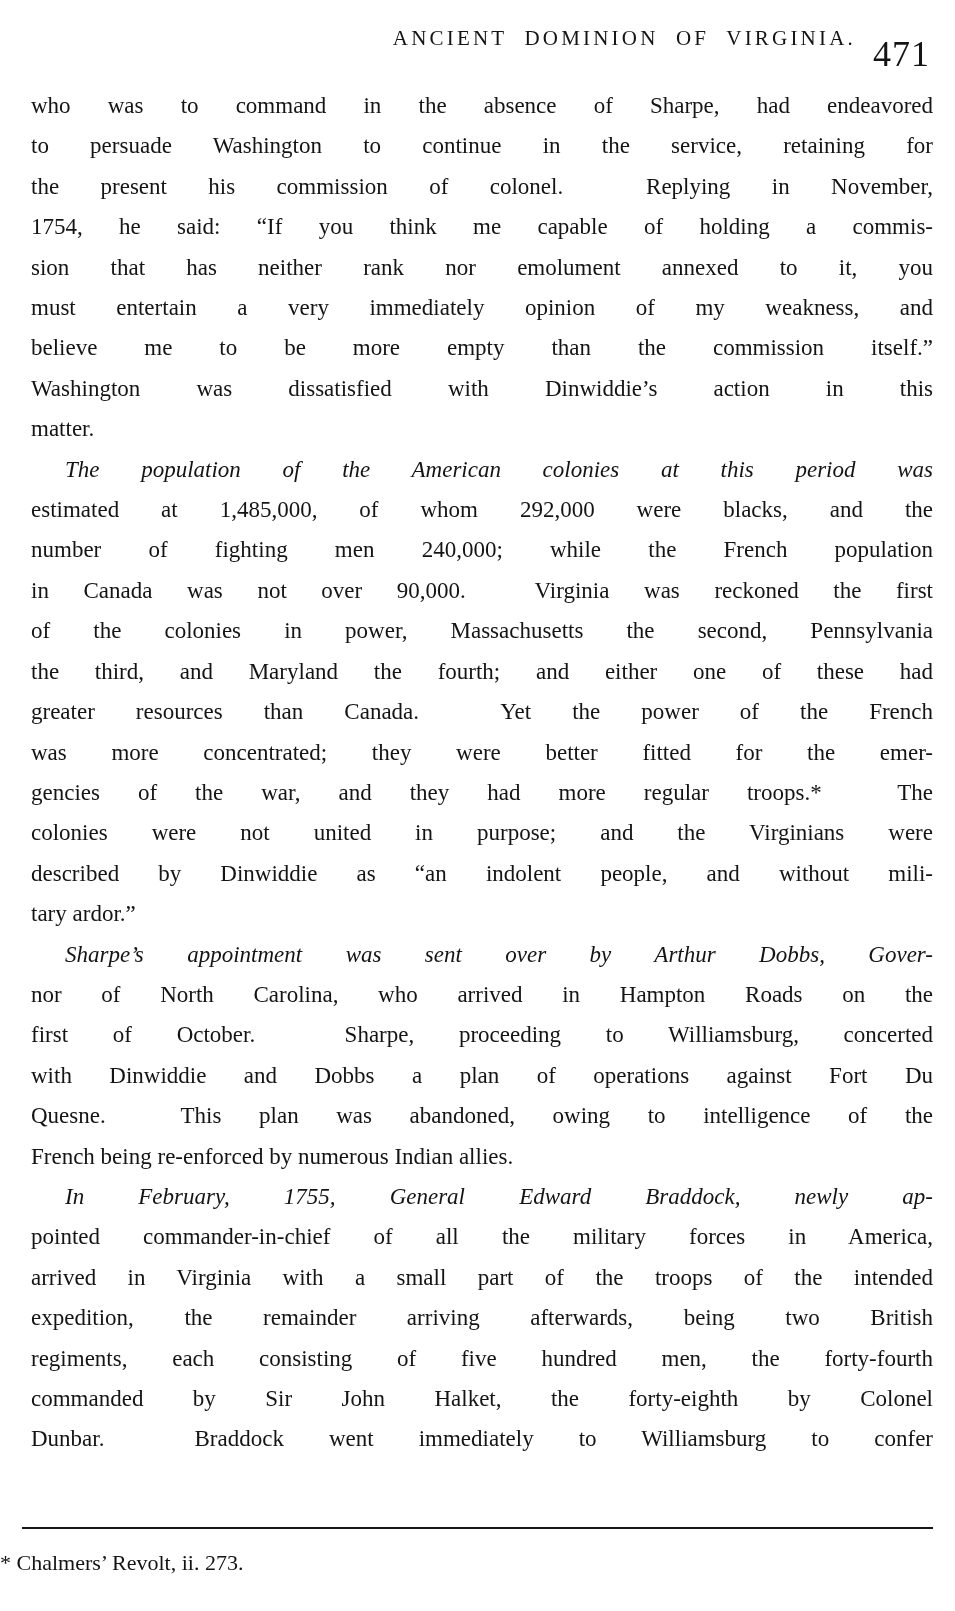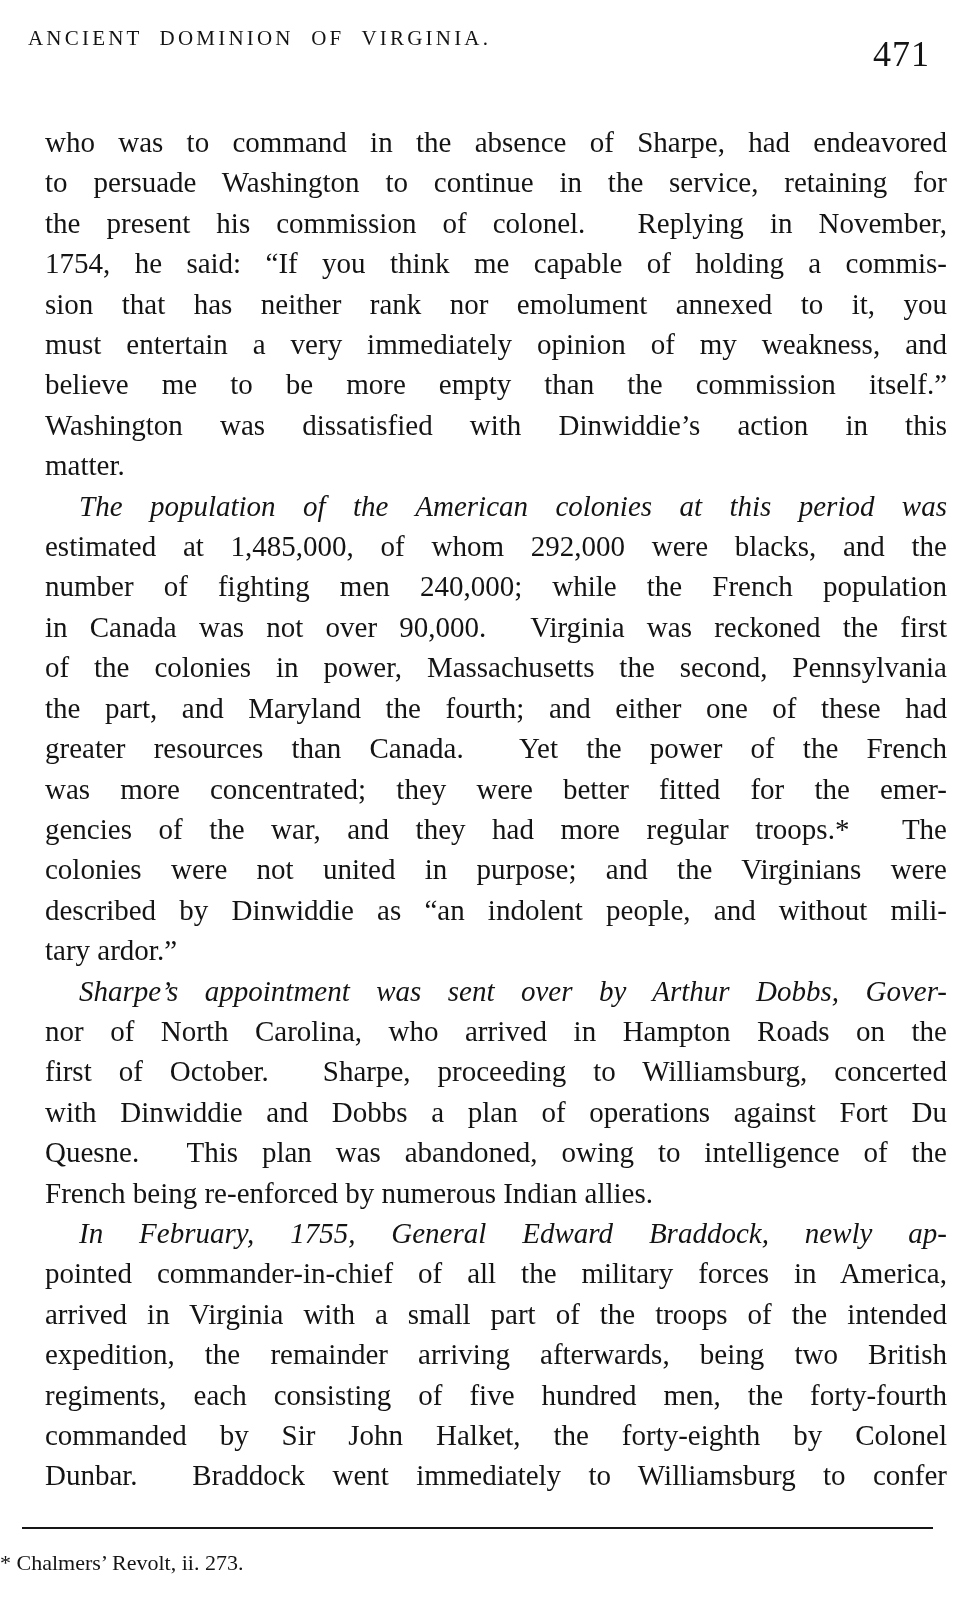--- a/index.html
+++ b/index.html
@@ -23,42 +23,41 @@
     top: 20px;
     left: 28px;
     width: 902px;
     height: 34px;
   }
   .rh-title {
     position: absolute;
     left: 0;
     right: 74px;
     top: 6px;
-    text-align: left;
+    text-align: right;
     font-size: 21px;
     letter-spacing: 3.2px;
     word-spacing: 9px;
     white-space: nowrap;
   }
   .page-num {
     position: absolute;
     right: 0;
     top: 13px;
     font-size: 36px;
     letter-spacing: 1px;
   }
   
   #page-body {
     position: absolute;
     top: 86px;
-    left: 45px;
+    left: 31px;
     width: 902px;
-    font-size: 29px;
+    font-size: 23px;
     line-height: 40.4px;
-    margin-top: 36px;
   }
   .line {
     text-align: justify;
     text-align-last: justify;
     white-space: pre-wrap;
   }
   .line.flush {
     text-align-last: left;
   }
   .line.indent {
@@ -100,21 +99,21 @@
       <div class="line">sion that has neither rank nor emolument annexed to it, you</div>
       <div class="line">must entertain a very immediately opinion of my weakness, and</div>
       <div class="line">believe me to be more empty than the commission itself.”</div>
       <div class="line">Washington was dissatisfied with Dinwiddie’s action in this</div>
       <div class="line flush">matter.</div>
       <div class="line indent">The population of the American colonies at this period was</div>
       <div class="line">estimated at 1,485,000, of whom 292,000 were blacks, and the</div>
       <div class="line">number of fighting men 240,000; while the French population</div>
       <div class="line">in Canada was not over 90,000.  Virginia was reckoned the first</div>
       <div class="line">of the colonies in power, Massachusetts the second, Pennsylvania</div>
-      <div class="line">the part, and Maryland the fourth; and either one of these had</div>
+      <div class="line">the third, and Maryland the fourth; and either one of these had</div>
       <div class="line">greater resources than Canada.  Yet the power of the French</div>
       <div class="line">was more concentrated; they were better fitted for the emer-</div>
       <div class="line">gencies of the war, and they had more regular troops.*  The</div>
       <div class="line">colonies were not united in purpose; and the Virginians were</div>
       <div class="line">described by Dinwiddie as “an indolent people, and without mili-</div>
       <div class="line flush">tary ardor.”</div>
       <div class="line indent">Sharpe’s appointment was sent over by Arthur Dobbs, Gover-</div>
       <div class="line">nor of North Carolina, who arrived in Hampton Roads on the</div>
       <div class="line">first of October.  Sharpe, proceeding to Williamsburg, concerted</div>
       <div class="line">with Dinwiddie and Dobbs a plan of operations against Fort Du</div>

